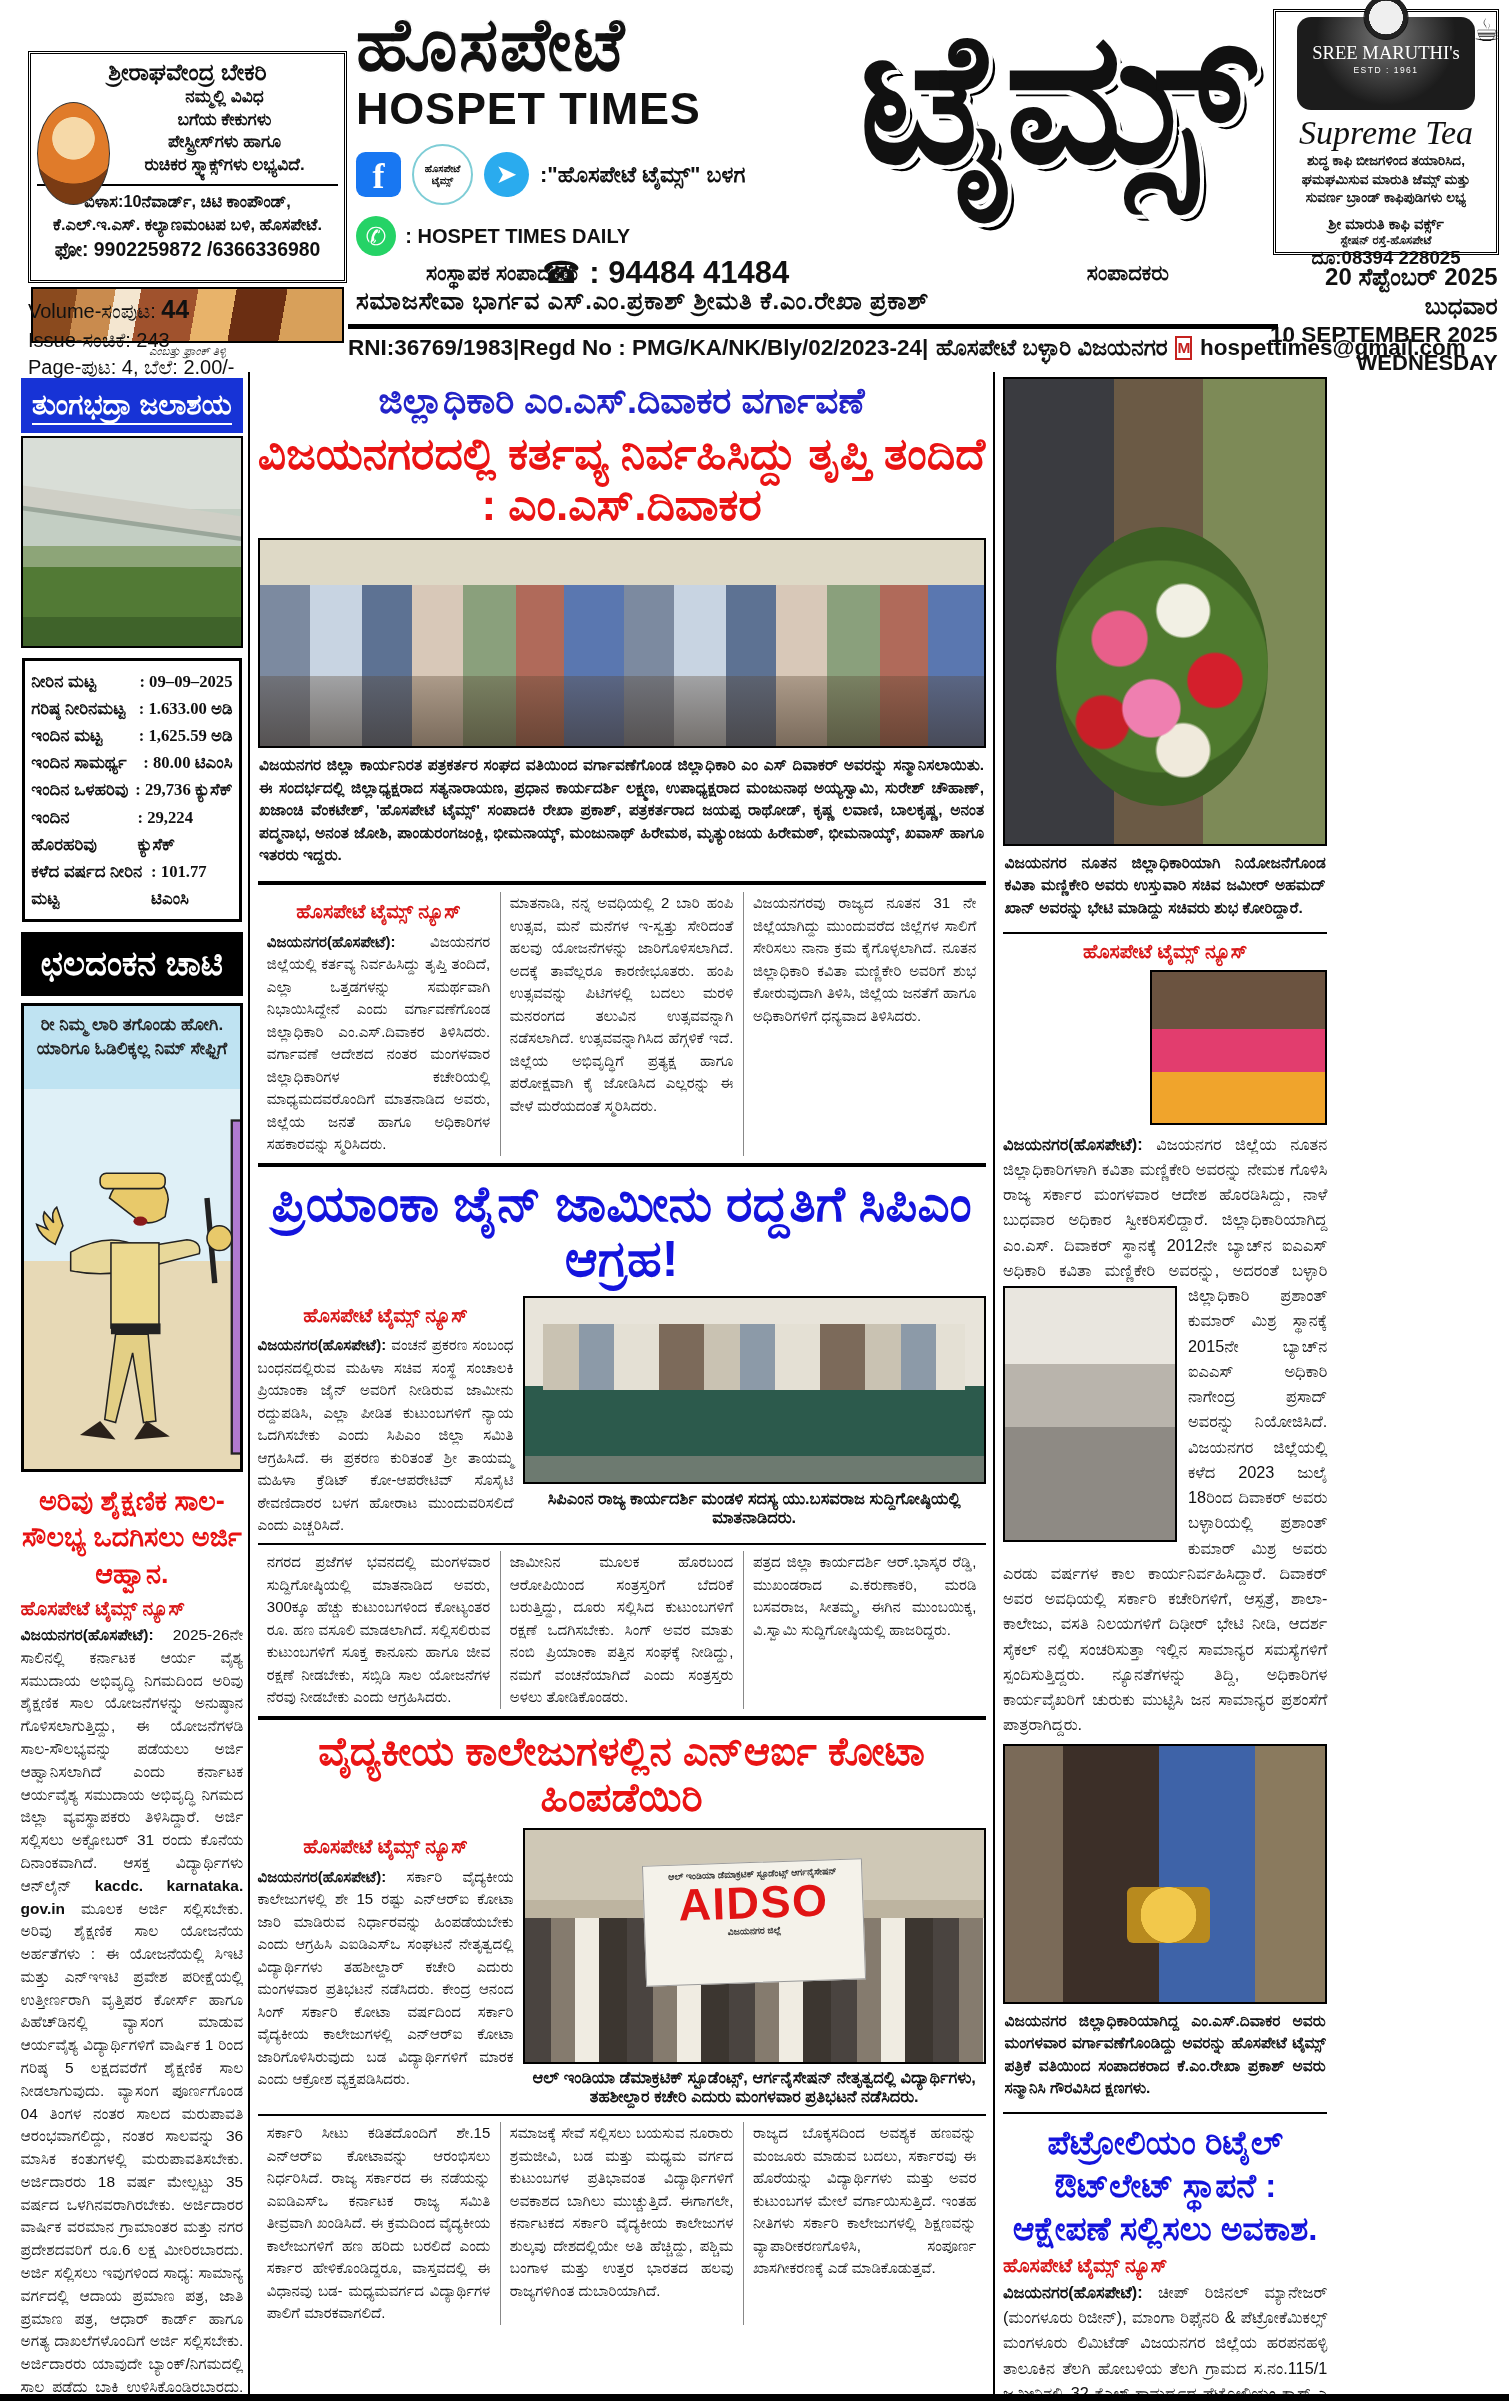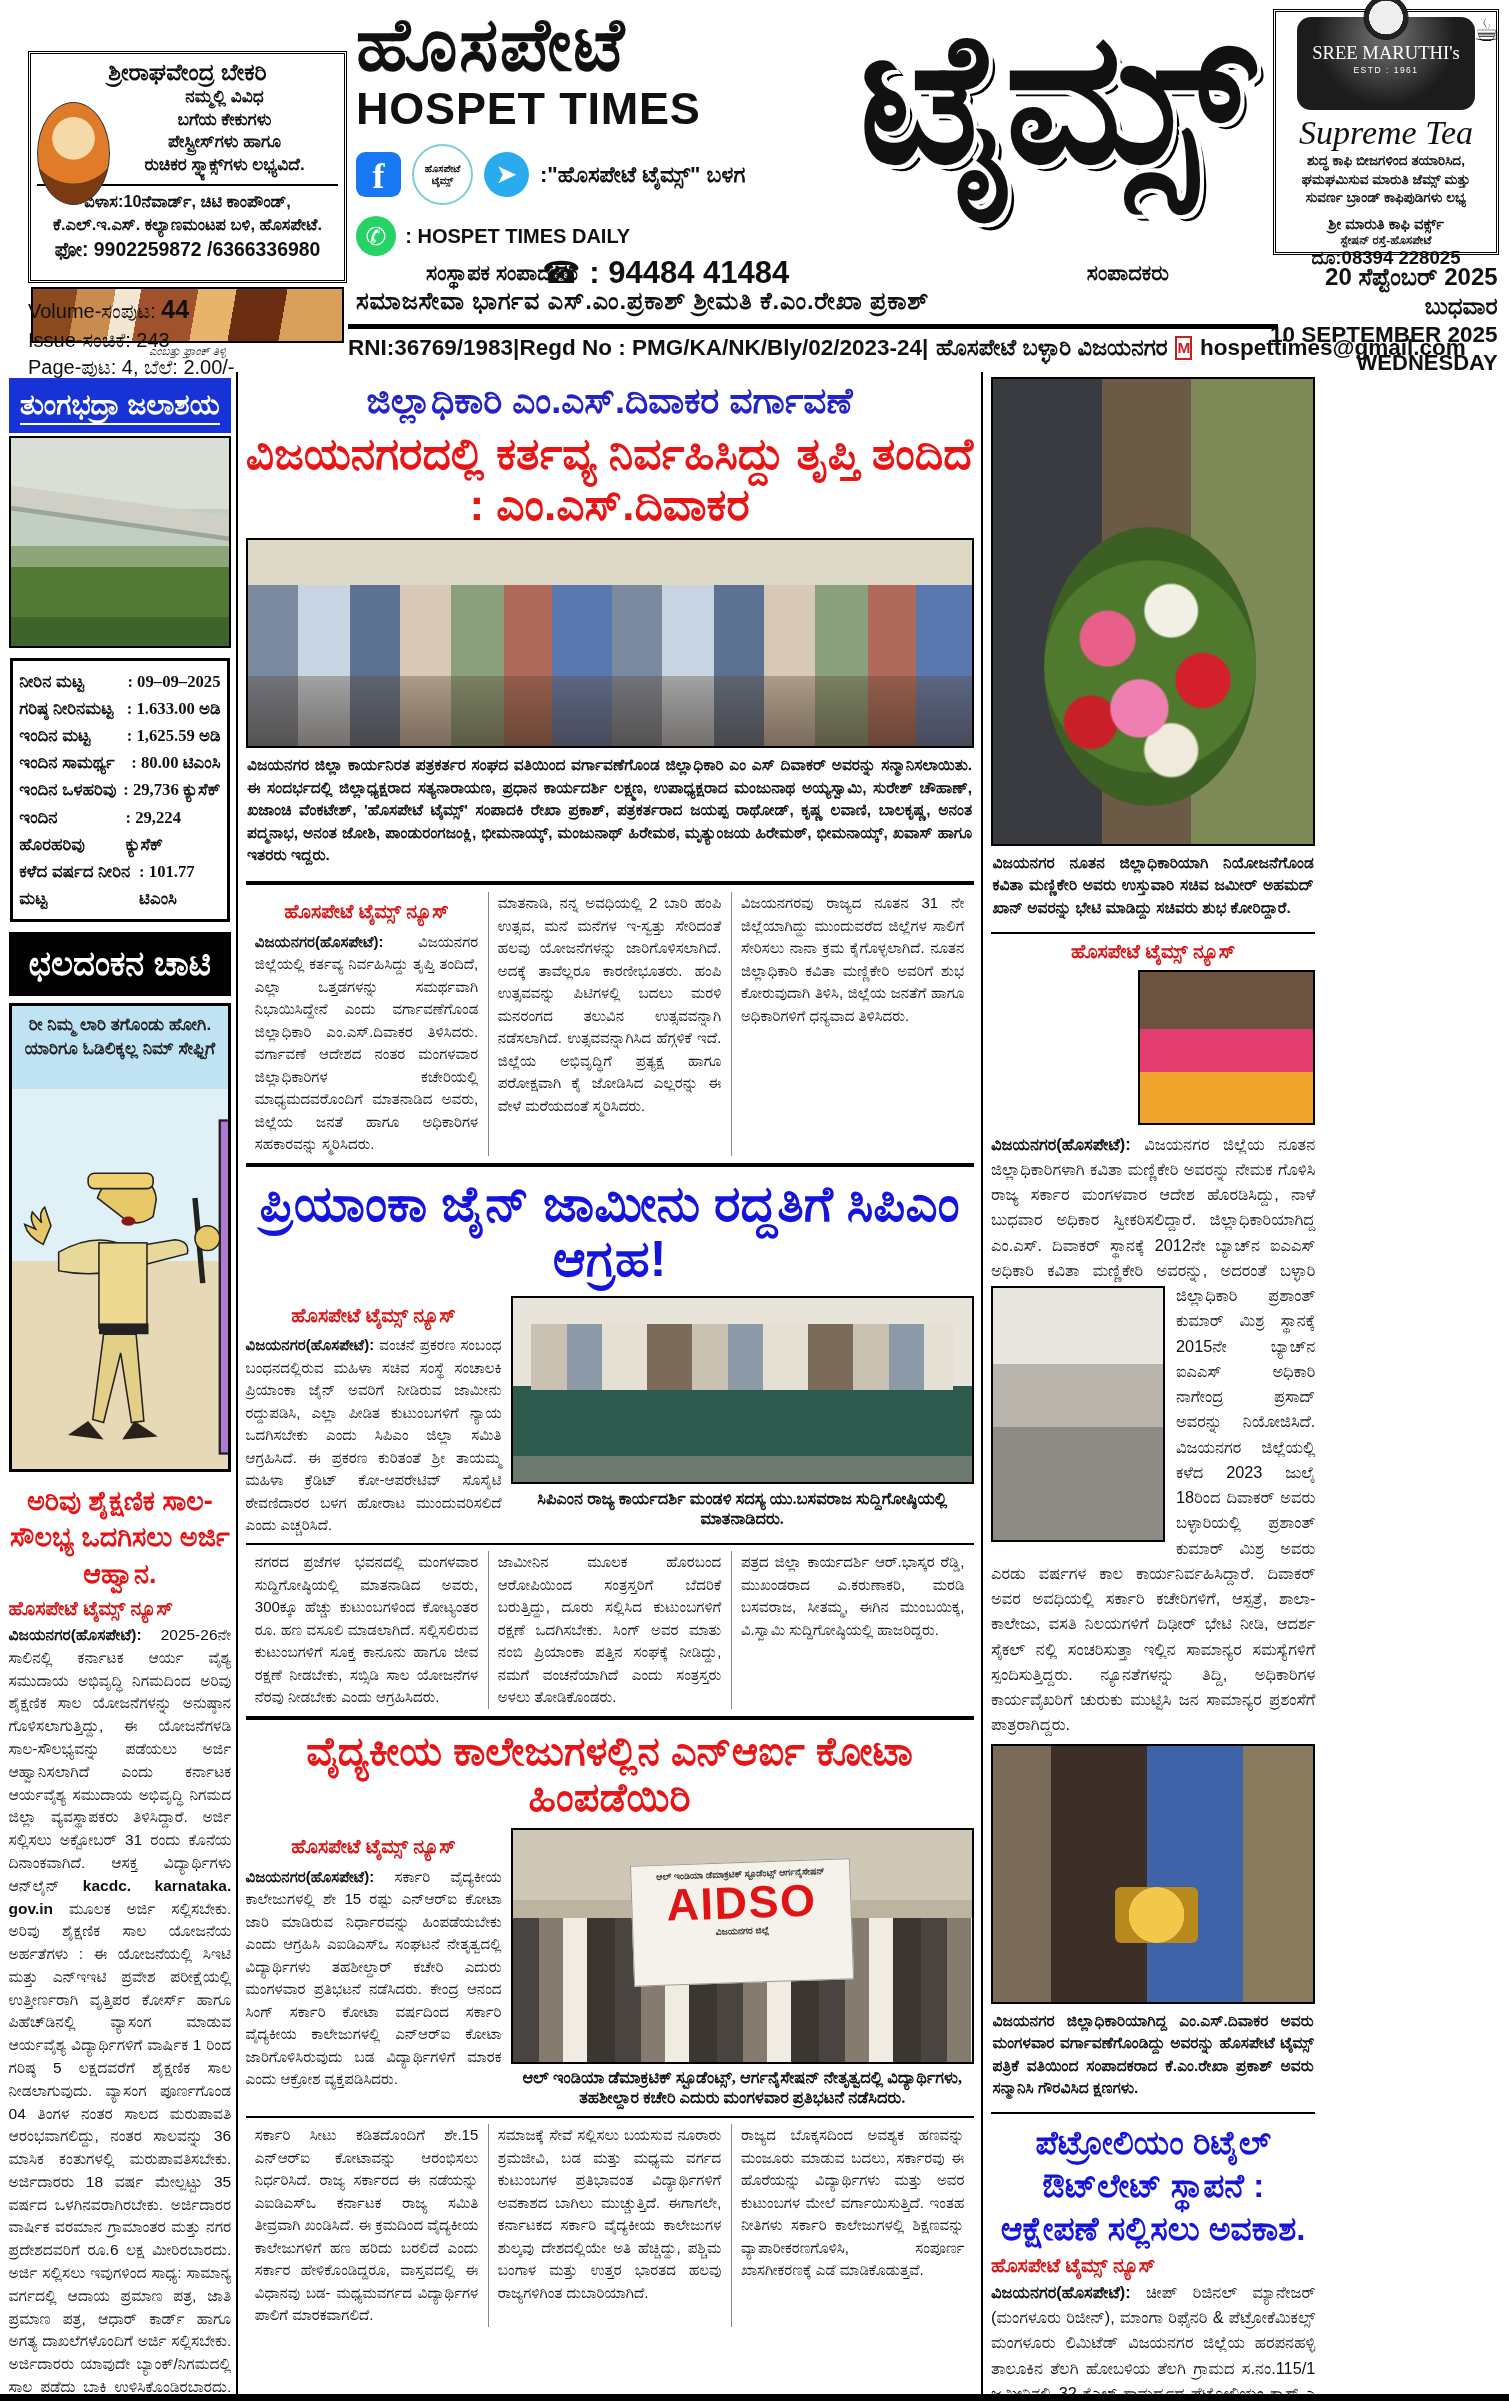--- a/index.html
+++ b/index.html
@@ -66,21 +66,21 @@
   .date-en{font-weight:900;font-size:22.5px;}
   .day-en{font-weight:900;font-size:22px;}
   .meta-bottom{position:absolute;left:28px;top:293px;width:1208px;}
   .vol-block{position:absolute;left:0;top:0;width:302px;font-size:20px;line-height:1.35;}
   .vol-num{font-size:25px;}
   .rni-bar{position:absolute;left:320px;top:31px;width:930px;border-top:5.4px solid #000;padding-top:6.2px;
            font-weight:900;font-size:22.5px;display:flex;align-items:center;gap:7.7px;white-space:nowrap;}
   .gmail-icon{display:inline-flex;width:26px;height:20px;background:#fff;border:2.3px solid #c5221f;color:#c5221f;
               font-weight:900;align-items:center;justify-content:center;font-size:15.5px;}
   
-  .content{position:absolute;left:4px;top:372px;width:1319px;height:2022px;display:flex;overflow:hidden;}
+  .content{position:absolute;left:16px;top:372px;width:1319px;height:2022px;display:flex;overflow:hidden;}
   .col-left{width:267px;border-right:2.3px solid #000;box-sizing:border-box;padding:3.1px 4.6px;overflow:hidden;}
   .col-center{width:852px;box-sizing:border-box;padding:0 7.7px;overflow:hidden;}
   .col-right{width:390px;border-left:2.3px solid #000;box-sizing:border-box;padding:4.6px 7.7px;overflow:hidden;}
   .rule{border-top:4.6px solid #000;margin:7.7px 0;}
   .rule-thin{border-top:2.3px solid #000;margin:6.2px 0;}
   .byline{color:#d81616;font-weight:bold;font-size:19.4px;text-align:center;margin:4.6px 0;}
   .caption{font-size:15.5px;font-weight:bold;line-height:1.45;text-align:justify;padding:6.2px 1.5px;}
   
   .box-blue{background:#1733d6;color:#fff;font-weight:bold;font-size:28px;text-align:center;
             padding:11px 3.1px;margin:3.1px 0;}
@@ -115,21 +115,21 @@
   .cols3 .c + .c{border-left:0.8px solid #888;}
   .dateline{font-weight:bold;}
   .head-blue{color:#1414dd;font-weight:bold;font-size:50px;text-align:center;line-height:1.1;margin:9.3px 0;}
   .split{display:flex;gap:9.3px;}
   .split .txtcol{width:256px;flex:none;font-size:15px;line-height:1.5;text-align:justify;}
   .split .fig{flex:1;}
   .press-photo{height:184px;border:2.3px solid #000;position:relative;overflow:hidden;
      background:linear-gradient(180deg,#e8e4da 0 48%,#2c5a4c 48% 86%,#6d7a70 86% 100%);}
   .press-photo::before{content:"";position:absolute;left:4%;top:14%;width:92%;height:36%;
      background:repeating-linear-gradient(90deg,#c9c2b2 0 36px,#8c9aa8 36px 71px,#e4e0d4 71px 116px,#7c6a5a 116px 161px);}
-  .fig-caption{font-weight:bold;font-size:16.3px;text-align:center;padding:4.6px 0 1.5px;font-family:Liberation Serif, serif;}
+  .fig-caption{font-weight:bold;font-size:16.3px;text-align:center;padding:4.6px 0 1.5px;}
   .aidso-photo{height:232px;border:2.3px solid #000;position:relative;overflow:hidden;
      background:linear-gradient(180deg,#cfc8b6 0 30%,#bdb4a0 30% 100%);}
   .aidso-photo::before{content:"";position:absolute;left:0;bottom:0;width:100%;height:62%;
      background:repeating-linear-gradient(90deg,#4a4440 0 26px,#857b6e 26px 50px,#f0ece2 50px 74px,#3c3630 74px 102px);}
   .aidso-banner{position:absolute;left:26%;top:14%;width:48%;height:52%;background:#f4f2ea;border:1.5px solid #999;
      transform:rotate(-2deg);text-align:center;padding-top:4.6px;box-sizing:border-box;}
   .aidso-word{color:#e01414;font-weight:900;font-size:45px;letter-spacing:1.5px;line-height:1;}
   .aidso-small{font-size:9.3px;font-weight:bold;color:#333;line-height:1.3;}
   
   .bouquet-photo{height:465px;border:2.3px solid #000;position:relative;overflow:hidden;

